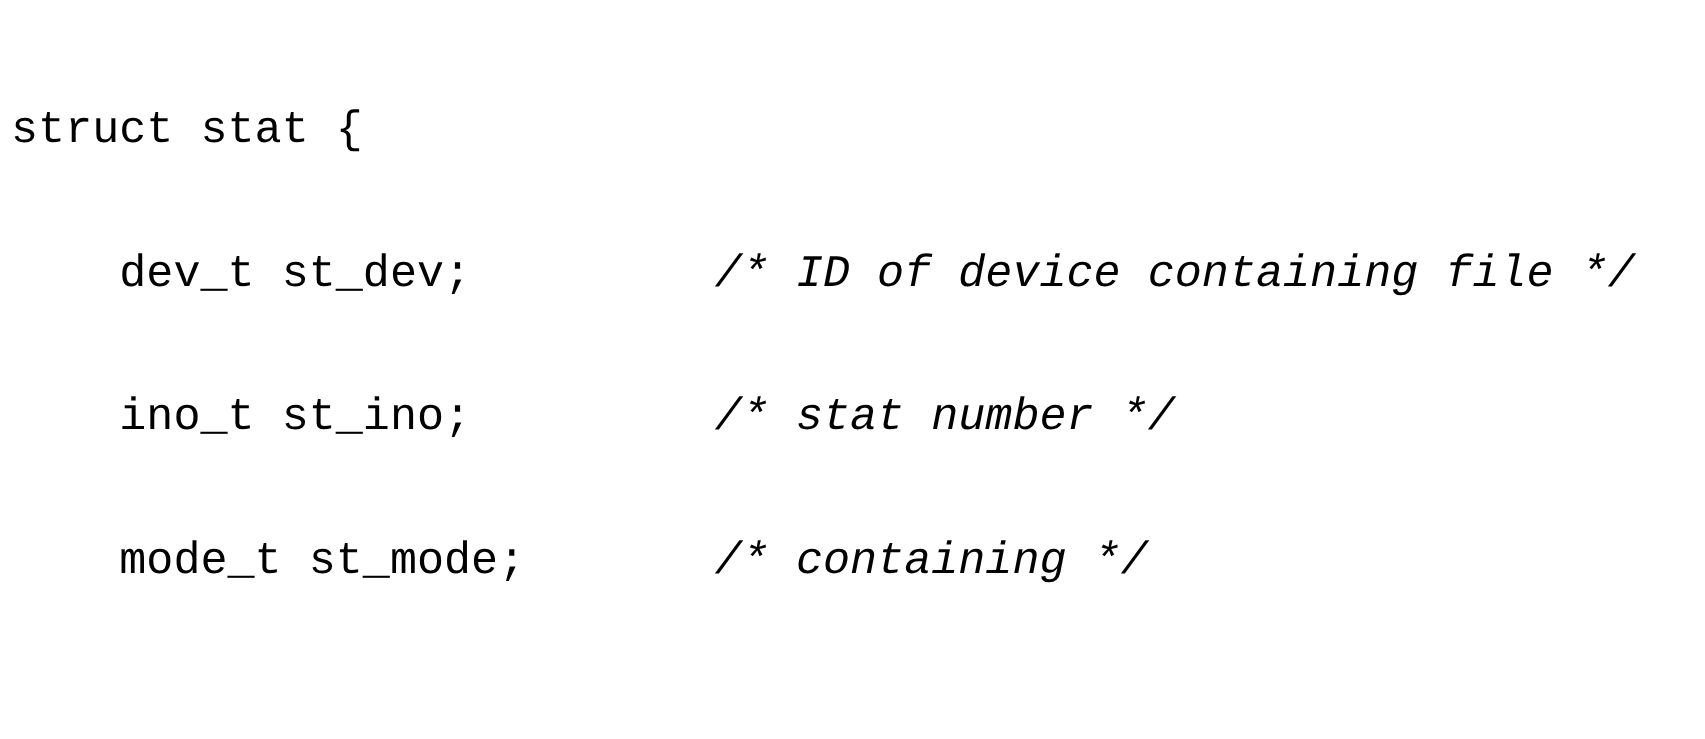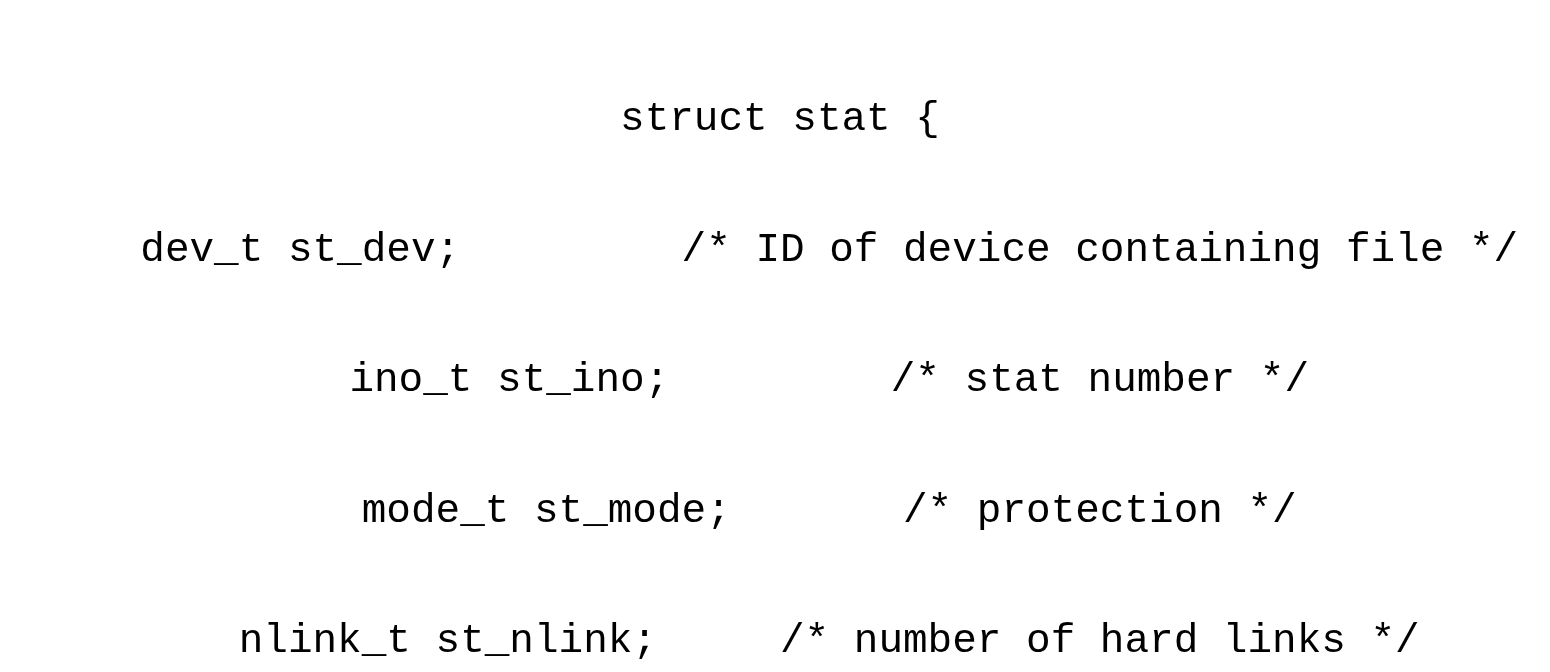--- a/index.html
+++ b/index.html
@@ -16,37 +16,36 @@
     box-sizing: border-box;
     padding: 11px 0 0 10px;
     font-family: "Liberation Mono", "DejaVu Sans Mono", monospace;
     font-size: 41px;
     line-height: 43.5px;
     color: #000000;
     white-space: pre;
   }
   .code-line {
     height: 43.5px;
-    text-align: center;
   }
   .decl {
     font-style: normal;
   }
   .comment {
+    font-style: italic;
   }
 </style>
 </head>
 <body>
 
 <div class="code-listing">
   <div class="code-line"><span class="decl">struct stat {</span><span class="comment"></span></div>
   <div class="code-line"><span class="decl">    dev_t st_dev;         </span><span class="comment">/* ID of device containing file */</span></div>
   <div class="code-line"><span class="decl">    ino_t st_ino;         </span><span class="comment">/* stat number */</span></div>
-  <div class="code-line"><span class="decl">    mode_t st_mode;       </span><span class="comment">/* protection */</span></div>
-  <div class="code-line"><span class="decl">    nlink_t st_nlink;     </span><span class="comment">/* number of hard links */</span></div>
+  <div class="code-line"><span class="decl">    mode_t st_mode;       </span><span class="comment">/* containing */</span></div>
   
   
   
   
   
   
   
   
   
   

